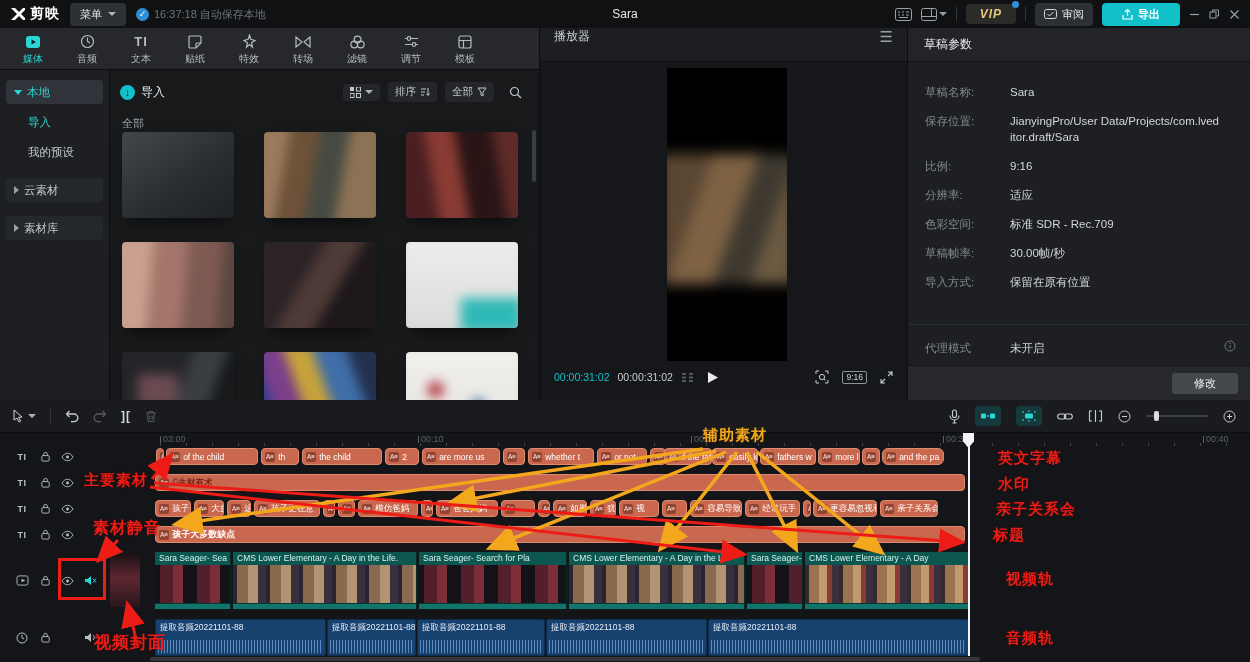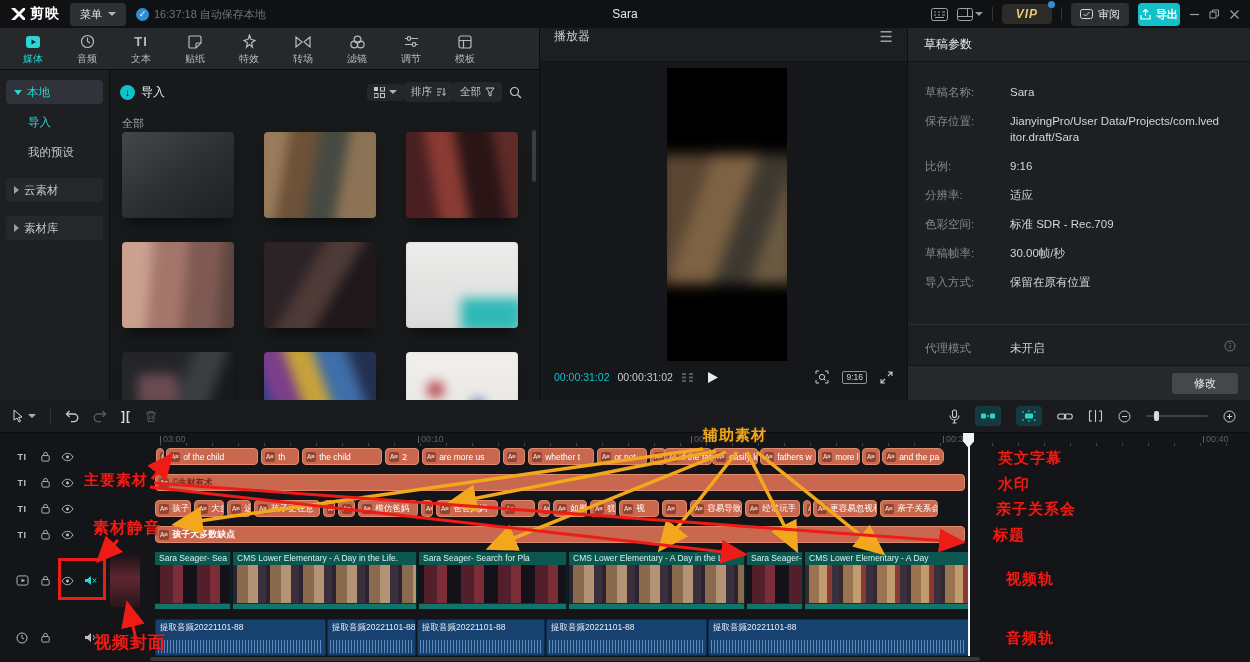--- a/index.html
+++ b/index.html
@@ -14,21 +14,21 @@
 .caret{width:0;height:0;border-left:4px solid transparent;border-right:4px solid transparent;border-top:4px solid #aeb2b6}
 .autosave{display:flex;align-items:center;gap:5px;color:#6f7478;font-size:11px}
 .chk{width:13px;height:13px;border-radius:50%;background:#2e8fd6;color:#fff;font-size:9px;line-height:13px;text-align:center}
 .tb-center{position:absolute;left:0;right:0;text-align:center;color:#e6e8ea;font-size:12px;pointer-events:none}
 .tb-right{margin-left:auto;display:flex;align-items:center;gap:9px;padding-right:10px;z-index:2}
 .tb-ic{opacity:.85;display:flex;align-items:center;gap:2px;cursor:pointer}
 .tb-sep{width:1px;height:14px;background:#34373a}
 .vip{position:relative;background:#2b2b28;border-radius:4px;padding:3px 14px;color:#e8c87a;font-style:italic;font-weight:bold;font-size:12px;letter-spacing:1px;cursor:pointer}
 .vip i{position:absolute;right:-3px;top:-3px;width:7px;height:7px;border-radius:50%;background:#2e8fd6}
 .review-btn{display:flex;align-items:center;gap:5px;background:#2c2f33;border:none;color:#e3e5e7;font-size:11px;padding:4px 9px;border-radius:4px;cursor:pointer}
-.export-btn{display:flex;align-items:center;gap:5px;background:#12c0ca;border:none;color:#fff;font-weight:bold;font-size:11px;padding:4px 2px;border-radius:4px;cursor:pointer}
+.export-btn{display:flex;align-items:center;gap:5px;background:#12c0ca;border:none;color:#fff;font-weight:bold;font-size:11px;padding:4px 20px;border-radius:4px;cursor:pointer}
 .win-btn{color:#9aa0a5;cursor:pointer;display:flex;align-items:center}
 
 #ribbon{position:absolute;left:0;top:28px;width:540px;height:42px;background:#26282b;border-bottom:1px solid #0c0d0e;border-right:1px solid #0c0d0e}
 #ribbon-tabs{display:flex;padding:4px 4px 0 6px}
 .rtab{width:54px;display:flex;flex-direction:column;align-items:center;gap:2px;cursor:pointer;padding-top:1px}
 .ric{height:17px;display:flex;align-items:center;justify-content:center}
 .rlb{font-size:10px;color:#b7bbbf}
 .rtab.on .rlb{color:#2bd6d4}
 .ti-glyph{font-size:13px;font-weight:bold;color:#b7bbbf;letter-spacing:1px}
 
@@ -39,21 +39,21 @@
 .sitem.onbg{background:#30343a}
 .sitem.boxed{background:#25282b;margin-top:14px}
 .sitem.indent{padding-left:22px}
 .tri-d{width:0;height:0;border-left:4px solid transparent;border-right:4px solid transparent;border-top:5px solid #2bd6d4}
 .tri-r{width:0;height:0;border-top:4px solid transparent;border-bottom:4px solid transparent;border-left:5px solid #9aa0a5}
 
 #media{position:absolute;left:110px;top:70px;width:430px;height:330px;background:#17191b;border-right:1px solid #0c0d0e;overflow:hidden}
 .m-head{position:absolute;left:0;top:10px;width:100%;height:24px;display:flex;align-items:center;padding:0 10px}
 .imp-btn{display:flex;align-items:center;gap:6px;color:#e8eaec;font-size:12px;cursor:pointer}
 .imp-dot{width:15px;height:15px;border-radius:50%;background:#12c0ca;color:#04282b;font-size:11px;line-height:14px;text-align:center;font-weight:bold}
-.m-tools{margin-left:auto;display:flex;align-items:center;}
+.m-tools{margin-left:auto;display:flex;align-items:center;gap:8px}
 .m-tool{display:flex;align-items:center;gap:4px;background:#24262a;border-radius:4px;padding:3px 7px;color:#c3c7cb;font-size:10.5px;cursor:pointer}
 .all-lab{position:absolute;left:12px;top:46px;color:#9aa0a5;font-size:11px}
 #media-grid{position:absolute;left:12px;top:62px;display:grid;grid-template-columns:repeat(3,112px);gap:24px 30px}
 .thumb{position:relative;width:112px;height:86px;border-radius:4px;overflow:hidden;background:#222;cursor:pointer;box-shadow:0 10px 14px -6px rgba(0,0,0,.55)}
 .thumb i{position:absolute;inset:-10px;display:block;filter:blur(6px)}
 .m1{filter:blur(1px);background:linear-gradient(145deg,#484c50,#2b2e31 55%,#1b1d1f)}
 .m2{background:linear-gradient(100deg,#9a7b5c 0 25%,#6d5138 25% 45%,#474a42 45% 65%,#8d7355 65%)}
 .m3{background:linear-gradient(80deg,#4a1f22 0 30%,#8a3b33 30% 50%,#2a1416 50% 75%,#5e2b28 75%)}
 .m4{background:linear-gradient(95deg,#caa18e 0 30%,#a4766b 30% 55%,#7e5a52 55% 80%,#5c4540 80%)}
 .m5{background:linear-gradient(120deg,#2c2326 0 40%,#4e3a36 40% 60%,#1e181b 60%)}

